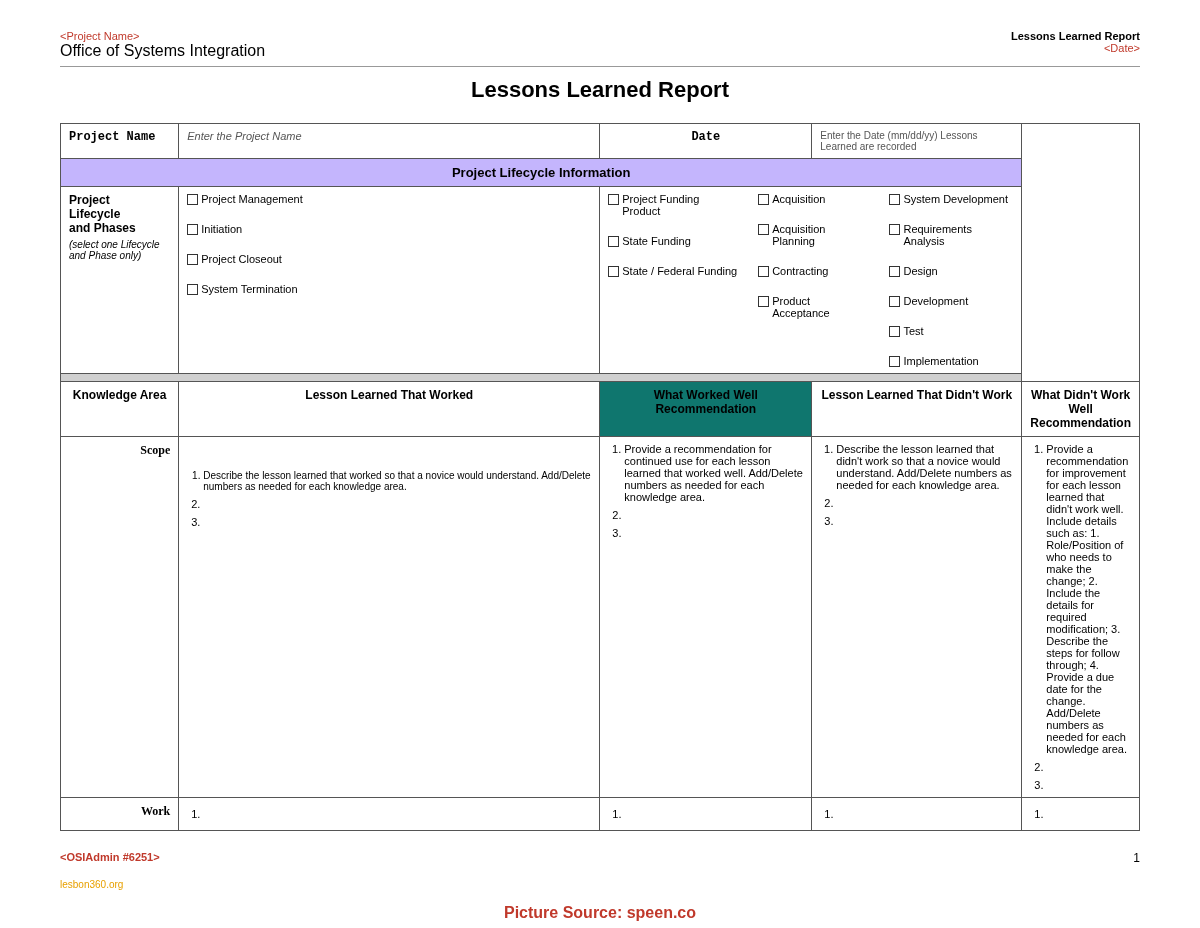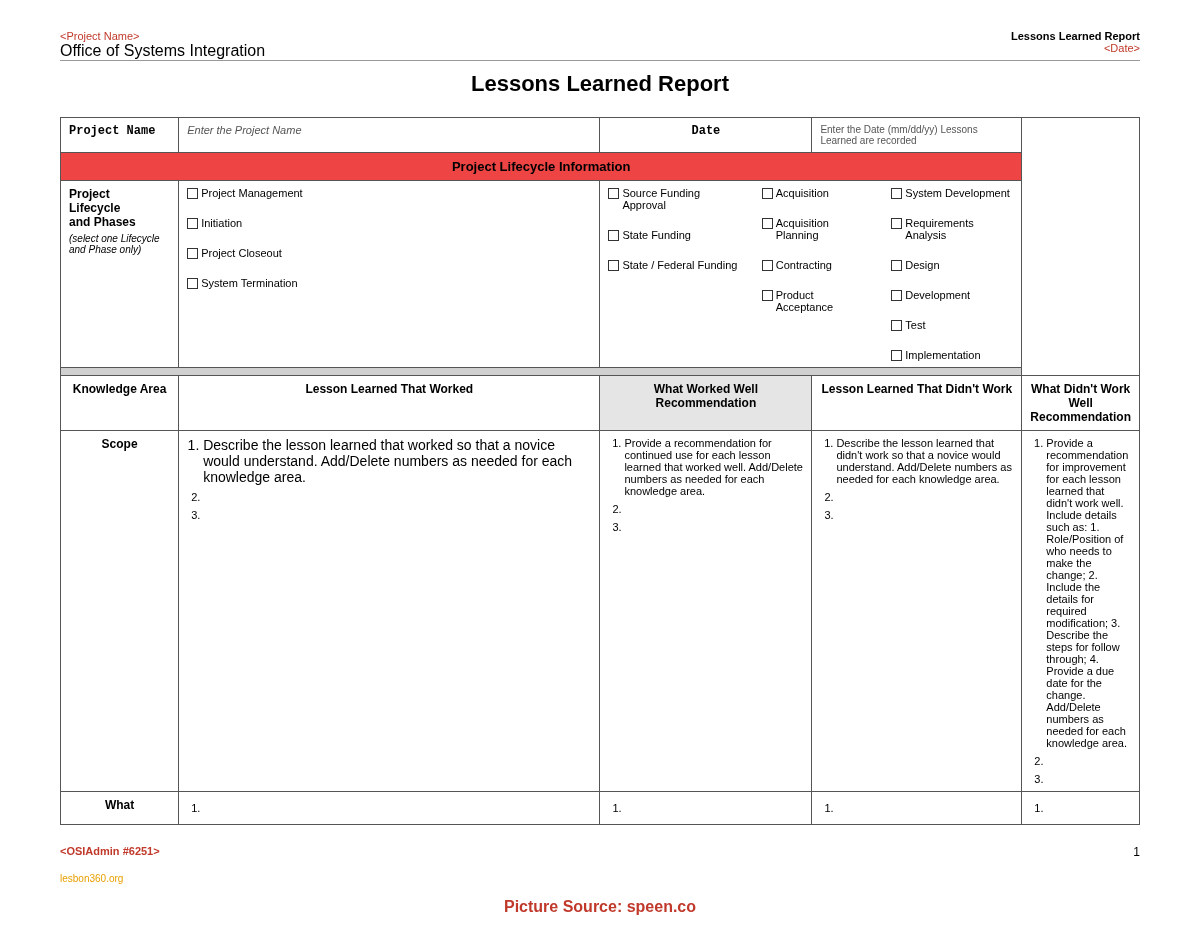--- a/index.html
+++ b/index.html
@@ -12,20 +12,21 @@
       min-height: 928px;
     }
     .page {
       padding: 30px 60px 30px 60px;
     }
     
     .header {
       display: flex;
       justify-content: space-between;
       margin-bottom: 10px;
+      padding-bottom: 6px;
       border-bottom: 1px solid #999;
     }
     .header-left .project-name-header {
       color: #c0392b;
       font-size: 11px;
     }
     .header-left .org-name {
       font-weight: normal;
       font-size: 16px;
     }
@@ -68,21 +69,21 @@
     .input-cell {
       background: #fff;
       color: #555;
       font-style: italic;
       font-size: 11px;
     }
     .section-header {
       text-align: center;
       font-weight: bold;
       font-size: 13px;
-      background: #ef4444;
+      background: #c4b5fd;
       padding: 8px;
     }
     
     .lifecycle-label {
       font-weight: bold;
       font-size: 12px;
     }
     .lifecycle-sub {
       font-size: 10px;
       font-style: italic;
@@ -114,25 +115,26 @@
     
     .col-header {
       font-weight: bold;
       text-align: center;
       font-size: 12px;
       padding: 8px 6px;
       vertical-align: middle;
     }
     
     .knowledge-area-cell {
-      text-align: center;
+      text-align: right;
       font-weight: bold;
       font-size: 12px;
       vertical-align: top;
       padding-top: 10px;
+      font-family: Liberation Serif, serif;
     }
     .content-cell {
       font-size: 11px;
       vertical-align: top;
     }
     .num-only {
       font-size: 11px;
       margin-top: 6px;
       padding-left: 4px;
     }
@@ -229,21 +231,21 @@
                 <span class="checkbox-box"></span>
                 <span>System Termination</span>
               </div>
         </div>
       </td>
       <td colspan="2">
         <div style="display:flex; gap:20px;">
           <div class="checkbox-group">
             <div class="checkbox-item">
                   <span class="checkbox-box"></span>
-                  <span>Source Funding Approval</span>
+                  <span>Project Funding Product</span>
                 </div>
             <div class="checkbox-item">
                   <span class="checkbox-box"></span>
                   <span>State Funding</span>
                 </div>
             <div class="checkbox-item">
                   <span class="checkbox-box"></span>
                   <span>State / Federal Funding</span>
                 </div>
           </div>
@@ -295,29 +297,29 @@
       </td>
     </tr>
 
     <tr class="spacer-row">
       <td colspan="4"></td>
     </tr>
 
     <tr>
       <td class="col-header" style="width:120px; background:#fff;">Knowledge Area</td>
       <td class="col-header" style="width:220px; background:#fff;">Lesson Learned That Worked</td>
-      <td class="col-header" style="width:220px; background:#e5e5e5;">What Worked Well Recommendation</td>
+      <td class="col-header" style="width:220px; background:#0f766e;">What Worked Well Recommendation</td>
       <td class="col-header" style="width:220px; background:#fff;">Lesson Learned That Didn't Work</td>
       <td class="col-header" style="background:#fff;">What Didn't Work Well Recommendation</td>
     </tr>
 
     <tr>
       <td class="knowledge-area-cell">Scope</td>
       <td class="content-cell">
-        <ol style="padding-left:16px; font-size:14px;">
+        <ol style="padding-left:16px; font-size:10px;margin-top:27px;">
           <li>Describe the lesson learned that worked so that a novice would understand. Add/Delete numbers as needed for each knowledge area.</li>
         </ol>
         <div class="num-only">2.</div>
         <div class="num-only">3.</div>
       </td>
       <td class="content-cell">
         <ol style="padding-left:16px; font-size:11px;">
           <li>Provide a recommendation for continued use for each lesson learned that worked well. Add/Delete numbers as needed for each knowledge area.</li>
         </ol>
         <div class="num-only">2.</div>
@@ -333,21 +335,21 @@
       <td class="content-cell">
         <ol style="padding-left:16px; font-size:11px;">
           <li>Provide a recommendation for improvement for each lesson learned that didn't work well. Include details such as: 1. Role/Position of who needs to make the change; 2. Include the details for required modification; 3. Describe the steps for follow through; 4. Provide a due date for the change. Add/Delete numbers as needed for each knowledge area.</li>
         </ol>
         <div class="num-only">2.</div>
         <div class="num-only">3.</div>
       </td>
     </tr>
 
     <tr>
-      <td class="knowledge-area-cell">What</td>
+      <td class="knowledge-area-cell">Work</td>
       <td class="content-cell">
         <div style="font-size:11px; padding:4px;">1.</div>
       </td>
       <td class="content-cell">
         <div style="font-size:11px; padding:4px;">1.</div>
       </td>
       <td class="content-cell">
         <div style="font-size:11px; padding:4px;">1.</div>
       </td>
       <td class="content-cell">

